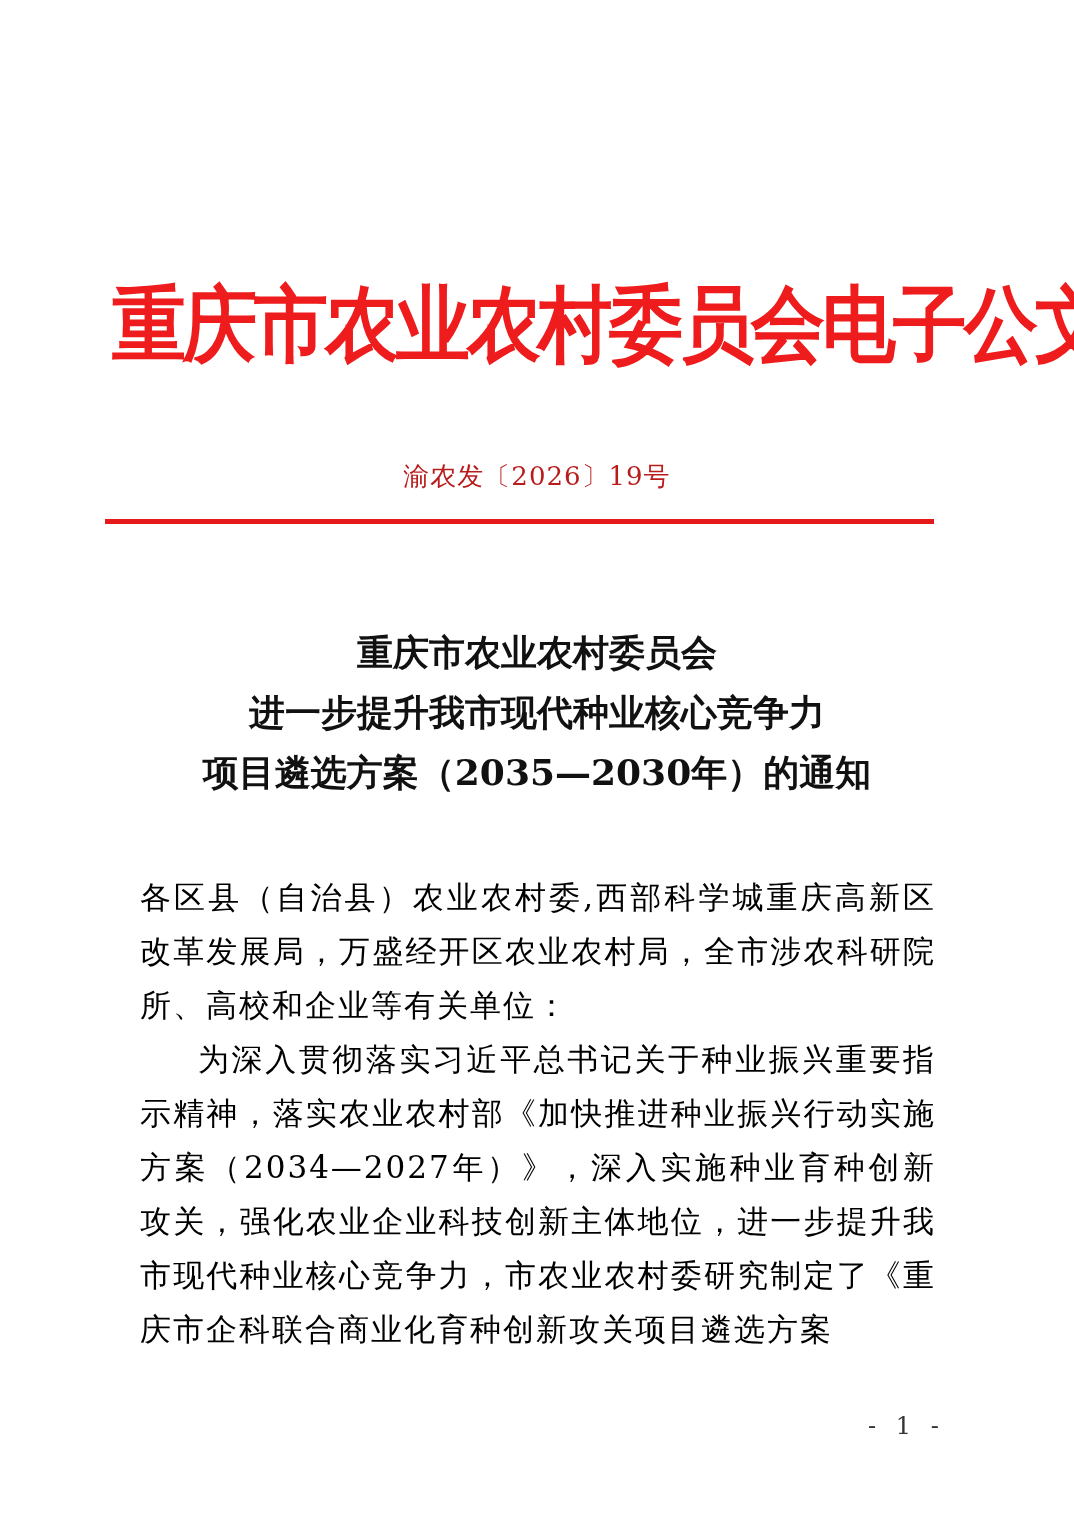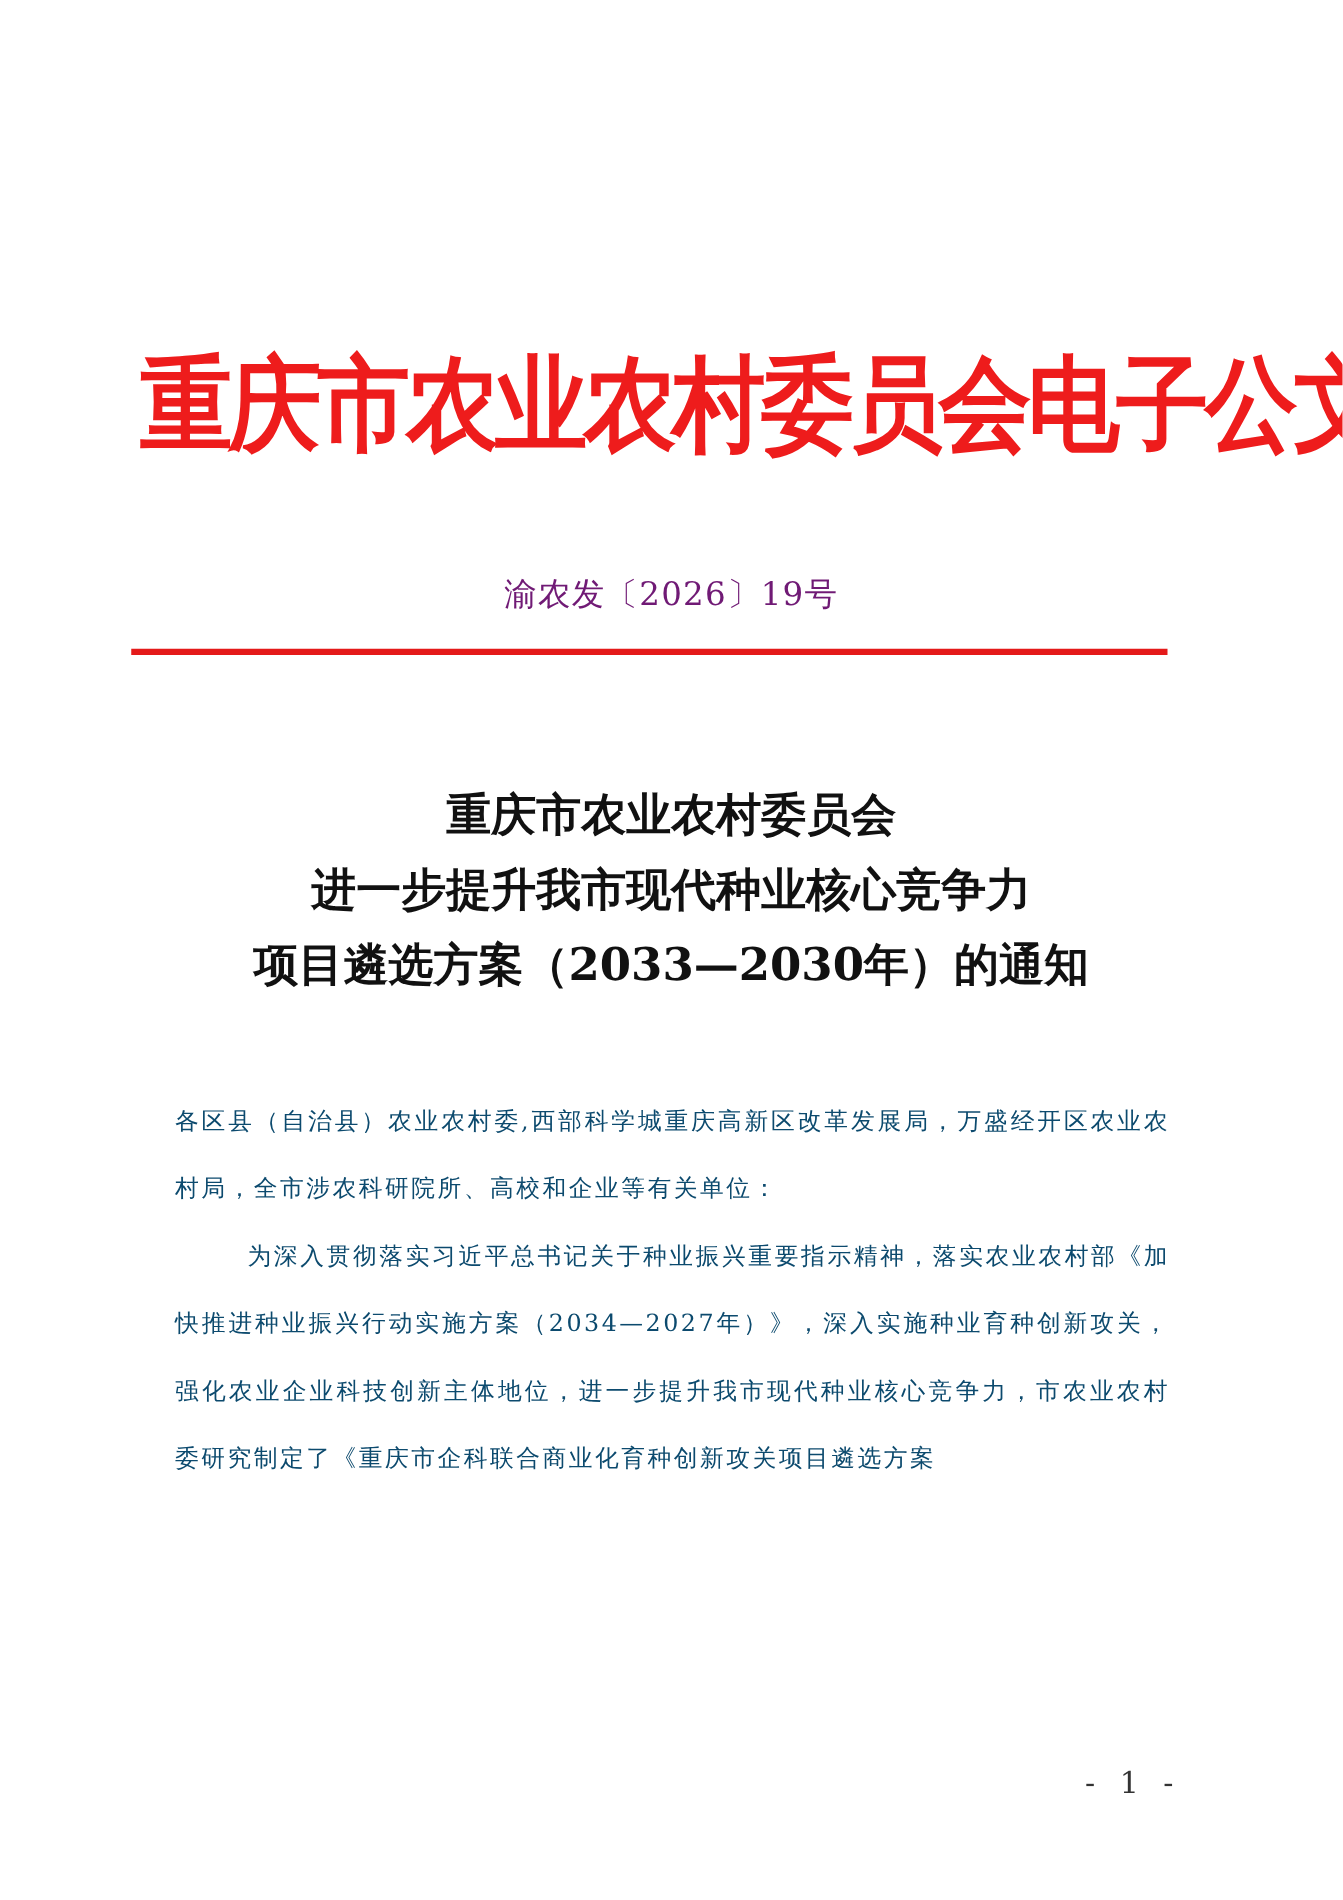--- a/index.html
+++ b/index.html
@@ -32,21 +32,21 @@
       transform-origin: left top;
     }
     .doc-number {
       position: absolute;
       left: 0;
       width: 1074px;
       top: 458px;
       text-align: center;
       font-size: 26px;
       line-height: 36px;
-      color: #701a75;
+      color: #b91c1c;
       letter-spacing: 1px;
     }
     .red-rule {
       position: absolute;
       left: 105px;
       top: 519px;
       width: 829px;
       height: 5px;
       background: #e41a1a;
     }
@@ -63,23 +63,23 @@
     .title-line {
       height: 60px;
       line-height: 48px;
       white-space: nowrap;
     }
     .body-text {
       position: absolute;
       left: 140px;
       top: 870px;
       width: 796px;
-      font-size: 19px;
+      font-size: 31px;
       line-height: 54px;
-      color: #0c4a6e;
+      color: #000000;
     }
     .para {
       margin: 0;
       text-align: justify;
       text-align-last: left;
       letter-spacing: 2px;
     }
     .para.indent {
       text-indent: 58px;
     }
@@ -98,21 +98,21 @@
 
 <div class="masthead">重庆市农业农村委员会电子公文</div>
 
 <div class="doc-number">渝农发〔2026〕19号</div>
 
 <div class="red-rule"></div>
 
 <div class="title">
   <div class="title-line">重庆市农业农村委员会</div>
   <div class="title-line">进一步提升我市现代种业核心竞争力</div>
-  <div class="title-line">项目遴选方案（2033—2030年）的通知</div>
+  <div class="title-line">项目遴选方案（2035—2030年）的通知</div>
 </div>
 
 <div class="body-text">
   <p class="para">各区县（自治县）农业农村委,西部科学城重庆高新区改革发展局，万盛经开区农业农村局，全市涉农科研院所、高校和企业等有关单位：</p>
   <p class="para indent">为深入贯彻落实习近平总书记关于种业振兴重要指示精神，落实农业农村部《加快推进种业振兴行动实施方案（2034—2027年）》，深入实施种业育种创新攻关，强化农业企业科技创新主体地位，进一步提升我市现代种业核心竞争力，市农业农村委研究制定了《重庆市企科联合商业化育种创新攻关项目遴选方案</p>
 </div>
 
 <div class="page-number">- 1 -</div>
 
 </body></html>

